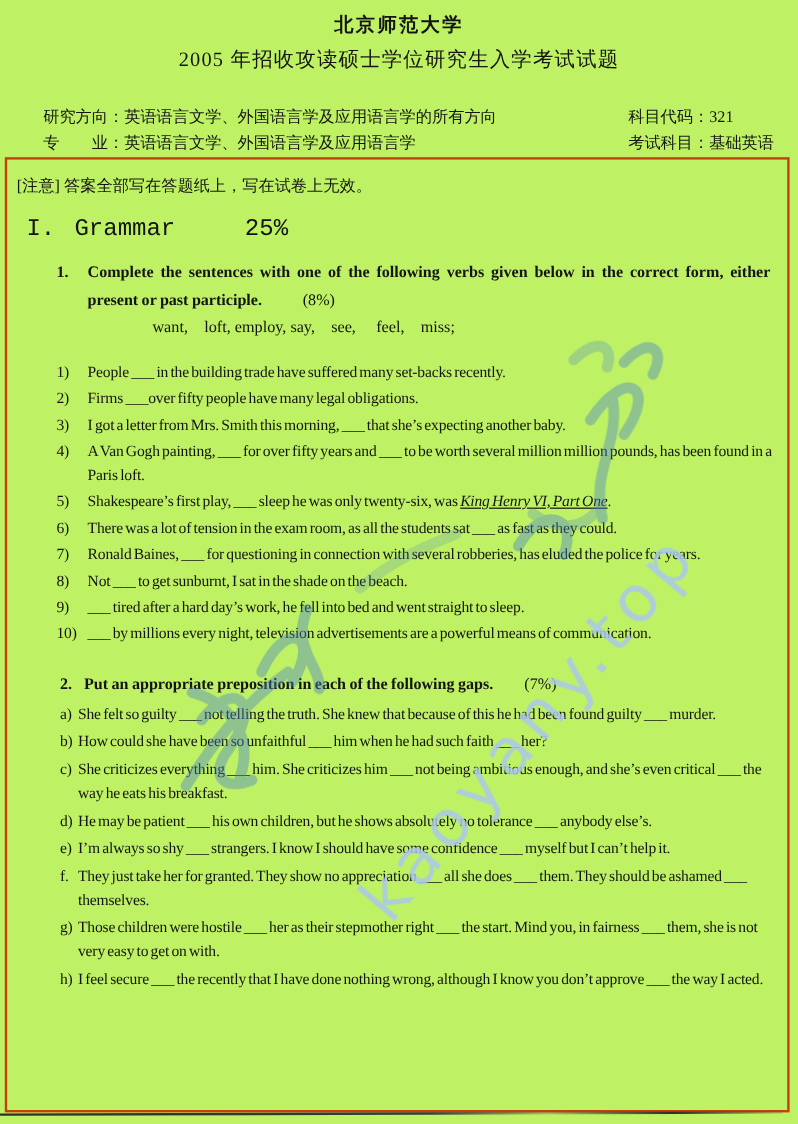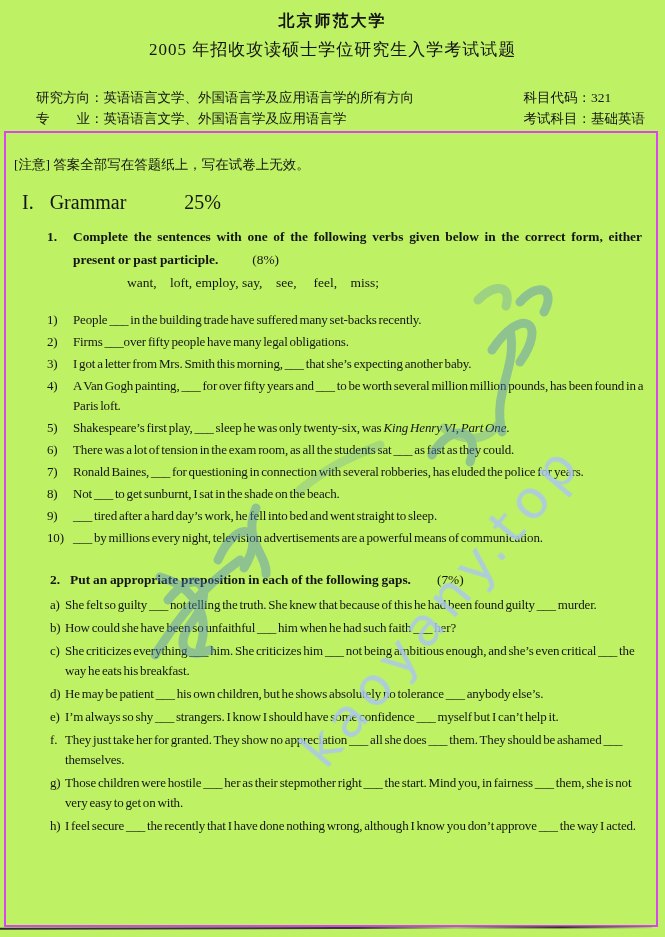--- a/index.html
+++ b/index.html
@@ -25,30 +25,30 @@
     display:flex;justify-content:space-between;
     margin:26px 14px 0 36px;
     font-size:13.5px;line-height:21px;
   }
   .info-row{white-space:pre;}
   .info-right{margin-right:6px;}
   
   .main-box{
     position:relative;
     margin:2px 7px 0 4px;
-    border:2px solid #d946ef;
+    border:2px solid #c2410c;
     box-sizing:border-box;
     height:796px;
-    padding:22px 12px 0 8px;
+    padding:12px 12px 0 8px;
     overflow:hidden;
   }
   .notice{font-size:13.5px;line-height:20px;}
   .sec-head{
     margin:14px 0 0 8px;
-    font-size:20px;line-height:26px;
+    font-size:20px;line-height:26px;font-family:Liberation Mono, monospace;
   }
   .sec-head .sp1{margin-right:16px;}
   .sec-head .sp2{margin-right:0;}
   .sec-head .pts{margin-left:58px;}
   
   .q1{margin:10px 0 0 33px;}
   .q-title{
     display:flex;
     font-size:13.4px;font-weight:bold;
     line-height:23px;text-align:justify;
@@ -91,21 +91,21 @@
   }
   
   .wm-svg{
     position:absolute;left:0;top:0;width:665px;height:937px;
     pointer-events:none;
   }
   .wm-site{
     font-family:"DejaVu Sans", sans-serif;
     font-weight:normal;
   }
-  i{font-style:italic;}
+  i{font-style:italic;text-decoration:underline;}
 </style>
 </head>
 <body>
 
 <div class="page">
 
   <div class="uni-title">北京师范大学</div>
   <div class="exam-title">2005 年招收攻读硕士学位研究生入学考试试题</div>
 
   <div class="info">

